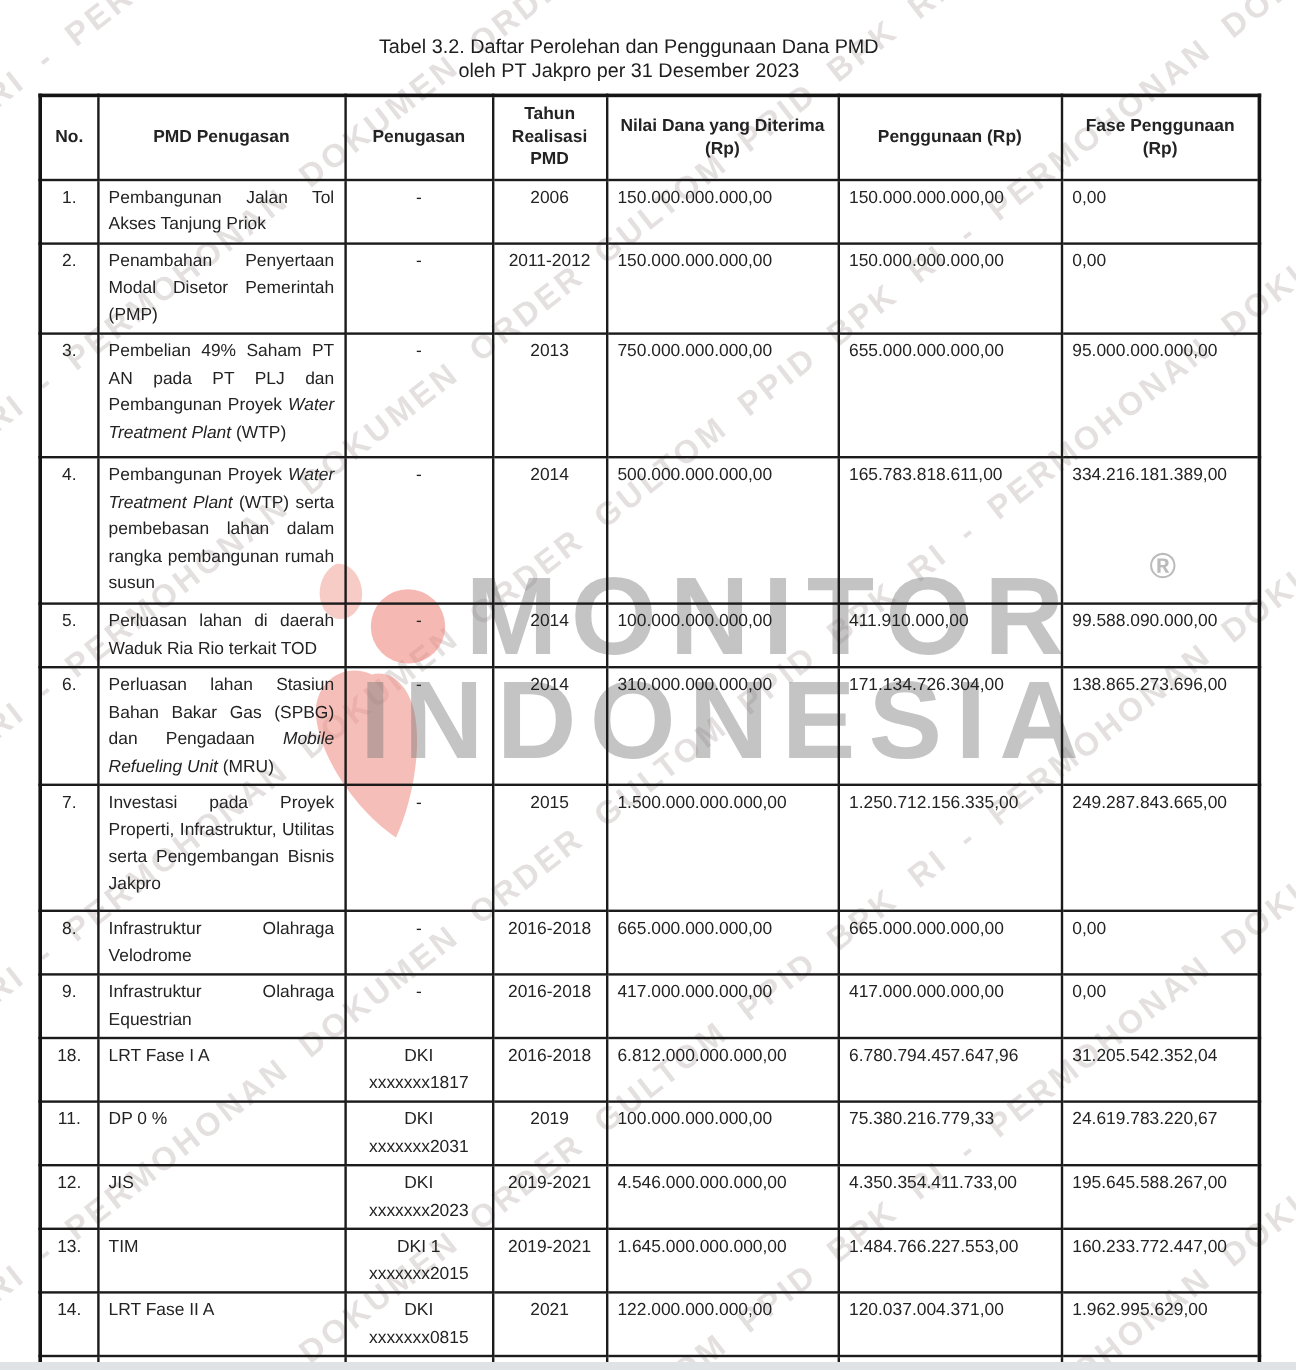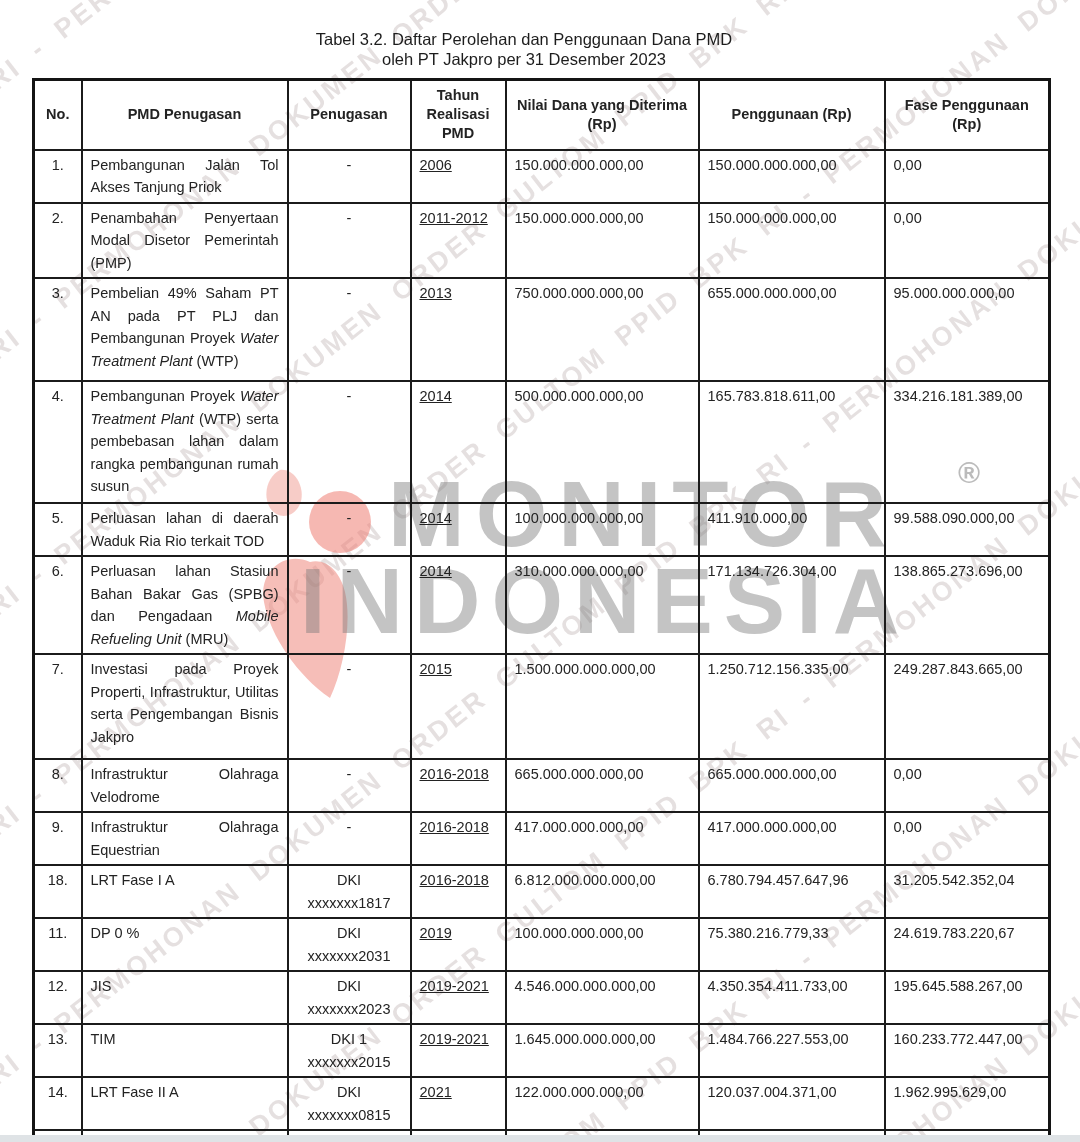--- a/index.html
+++ b/index.html
@@ -46,21 +46,21 @@
   }
   .pmd-table th, .pmd-table td { border:2px solid #1b1b1b; background:transparent; }
   .pmd-table th {
     font-size:14.5px; font-weight:bold; text-align:center; vertical-align:middle;
     padding:4px 3px; line-height:19px; height:70px;
   }
   .pmd-table td { font-size:14.5px; vertical-align:top; padding:3px 8px; line-height:22.5px; }
   td.c-no   { text-align:center; padding-left:2px; padding-right:2px; }
   td.c-task { text-align:justify;border-radius:15px; }
   td.c-rek  { text-align:center; }
-  td.c-year { text-align:left;text-decoration:underline; }
+  td.c-year { text-align:center; }
   td.c-num  { text-align:left; padding-right:10px; }
 
   .bottom-strip { position:absolute; left:0; bottom:0; width:100%; height:7px; background:#dfe3e6; z-index:4; }
 </style>
 </head>
 <body>
 
 <div class="page">
 
   <div class="wm-layer">

